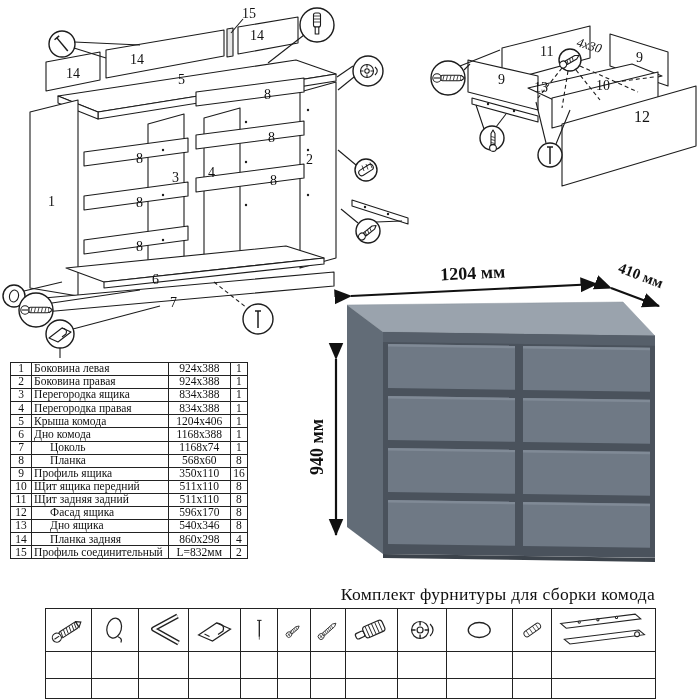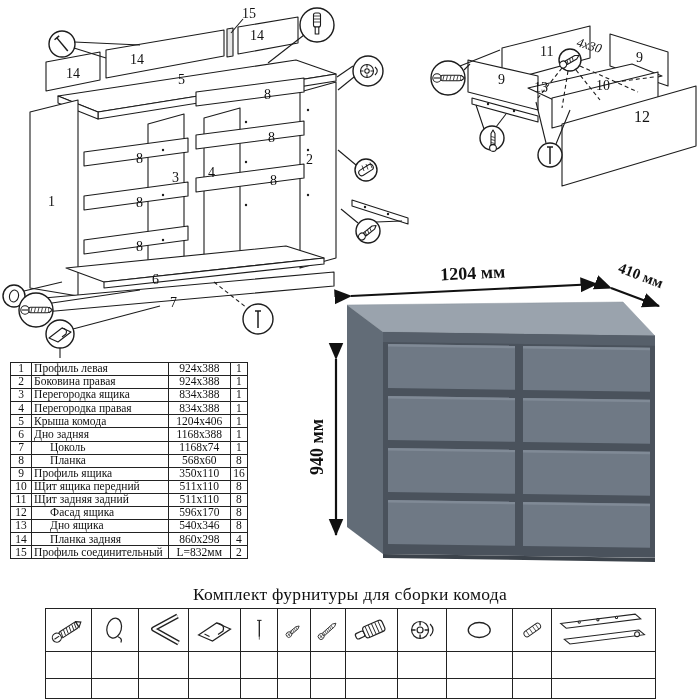--- a/index.html
+++ b/index.html
@@ -7,21 +7,21 @@
          font-family:"Liberation Serif","DejaVu Serif",serif;color:#111;}
   svg text{font-family:"Liberation Serif","DejaVu Serif",serif;fill:#111;}
   .diag{position:absolute;}
   
   table.parts{position:absolute;left:10px;top:362px;width:238px;border-collapse:collapse;
       table-layout:fixed;font-size:11.5px;}
   table.parts td{border:1px solid #222;height:12.1px;padding:0 2px;line-height:1;overflow:hidden;white-space:nowrap;}
   table.parts td.c{text-align:center;padding:0;}
   table.parts tr.indent td.nm{padding-left:18px;margin-top:8px;}
   
-  .hw-title{position:absolute;left:45px;top:584px;width:610px;text-align:center;
+  .hw-title{position:absolute;left:45px;top:584px;width:610px;text-align:right;
       font-size:17.5px;letter-spacing:.3px;}
   table.hw{position:absolute;left:45px;top:608px;width:610px;border-collapse:collapse;
       table-layout:fixed;}
   table.hw td{border:1px solid #222;text-align:center;vertical-align:middle;padding:0 1px;overflow:hidden;}
   tr.hw-icons td{height:42px;}
   tr.hw-icons svg{width:96%;height:40px;display:block;margin:0 auto;}
   tr.hw-labels td{height:26px;font-size:9px;line-height:1.1;}
   tr.hw-qty td{height:19px;font-size:14.5px;}
 </style>
 </head>
@@ -345,21 +345,21 @@
     <colgroup>
         <col style="width:21px">
         <col style="width:136px">
         <col style="width:62px">
         <col style="width:17px">
       </colgroup>
     <tbody>
 
     <tr>
         <td class="c">1</td>
-        <td class="nm">Профиль левая</td>
+        <td class="nm">Боковина левая</td>
         <td class="c">924x388</td>
         <td class="c">1</td>
       </tr>
         <tr>
         <td class="c">2</td>
         <td class="nm">Боковина правая</td>
         <td class="c">924x388</td>
         <td class="c">1</td>
       </tr>
         <tr>
@@ -375,21 +375,21 @@
         <td class="c">1</td>
       </tr>
         <tr>
         <td class="c">5</td>
         <td class="nm">Крыша комода</td>
         <td class="c">1204x406</td>
         <td class="c">1</td>
       </tr>
         <tr>
         <td class="c">6</td>
-        <td class="nm">Дно задняя</td>
+        <td class="nm">Дно комода</td>
         <td class="c">1168x388</td>
         <td class="c">1</td>
       </tr>
         <tr class="indent">
         <td class="c">7</td>
         <td class="nm">Цоколь</td>
         <td class="c">1168x74</td>
         <td class="c">1</td>
       </tr>
         <tr class="indent">

